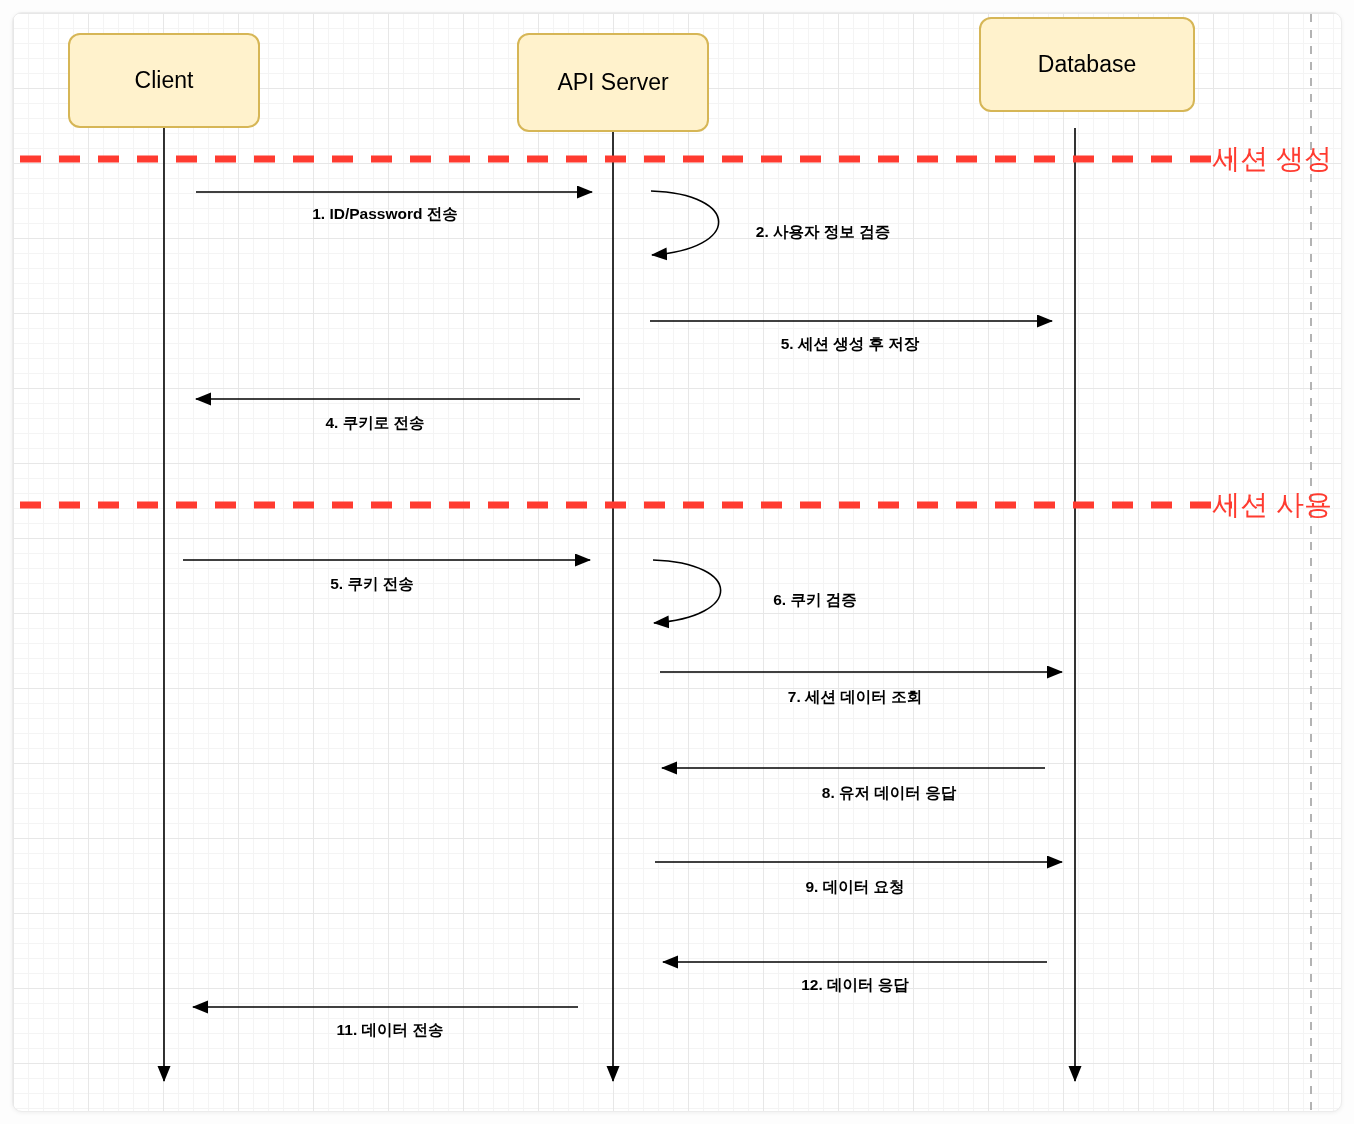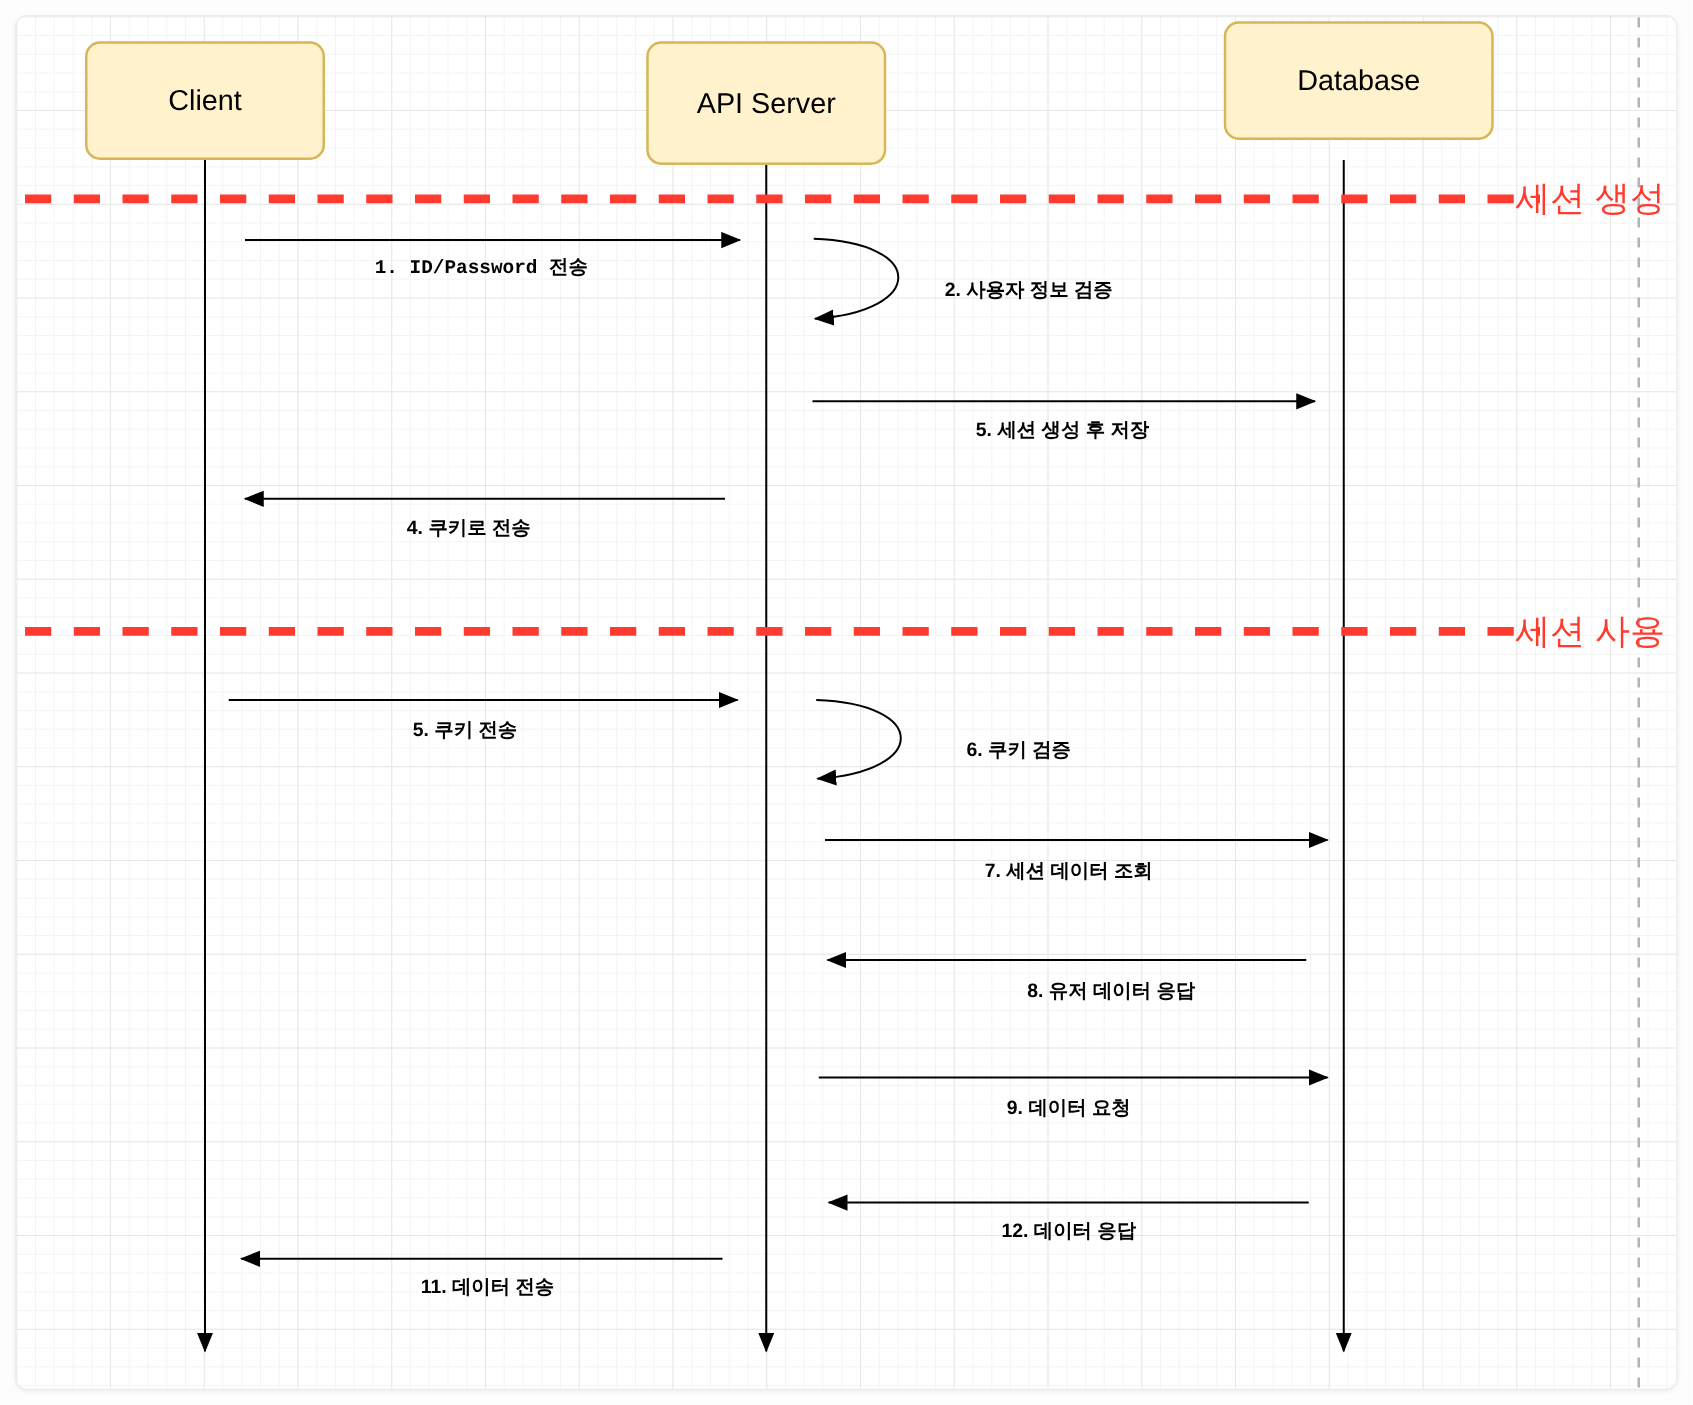--- a/index.html
+++ b/index.html
@@ -83,21 +83,21 @@
     <span>Database</span>
   </div>
 </div>
 
 <div id="sep-labels">
   <div class="sep-label" style="color: rgb(255, 59, 48); right: 22px; top: 159px;">세션 생성</div>
   <div class="sep-label" style="color: rgb(255, 59, 48); right: 22px; top: 505px;">세션 사용</div>
 </div>
 
 <div id="msg-labels">
-    <div class="msg-label" style="left: 385px; top: 214px; font-family: Liberation Mono, monospace;">1. ID/Password 전송</div>
+    <div class="msg-label" style="left: 385px; top: 214px;">1. ID/Password 전송</div>
     <div class="msg-label" style="left: 823px; top: 232px;">2. 사용자 정보 검증</div>
     <div class="msg-label" style="left: 850px; top: 344px;">5. 세션 생성 후 저장</div>
     <div class="msg-label" style="left: 375px; top: 423px;">4. 쿠키로 전송</div>
     <div class="msg-label" style="left: 372px; top: 584px;">5. 쿠키 전송</div>
     <div class="msg-label" style="left: 815px; top: 600px;">6. 쿠키 검증</div>
     <div class="msg-label" style="left: 855px; top: 697px;">7. 세션 데이터 조회</div>
     <div class="msg-label" style="left: 852px; top: 793px; margin-left: 37px;">8. 유저 데이터 응답</div>
     <div class="msg-label" style="left: 855px; top: 887px;">9. 데이터 요청</div>
     <div class="msg-label" style="left: 855px; top: 985px;">12. 데이터 응답</div>
     <div class="msg-label" style="left: 390px; top: 1030px;">11. 데이터 전송</div>

